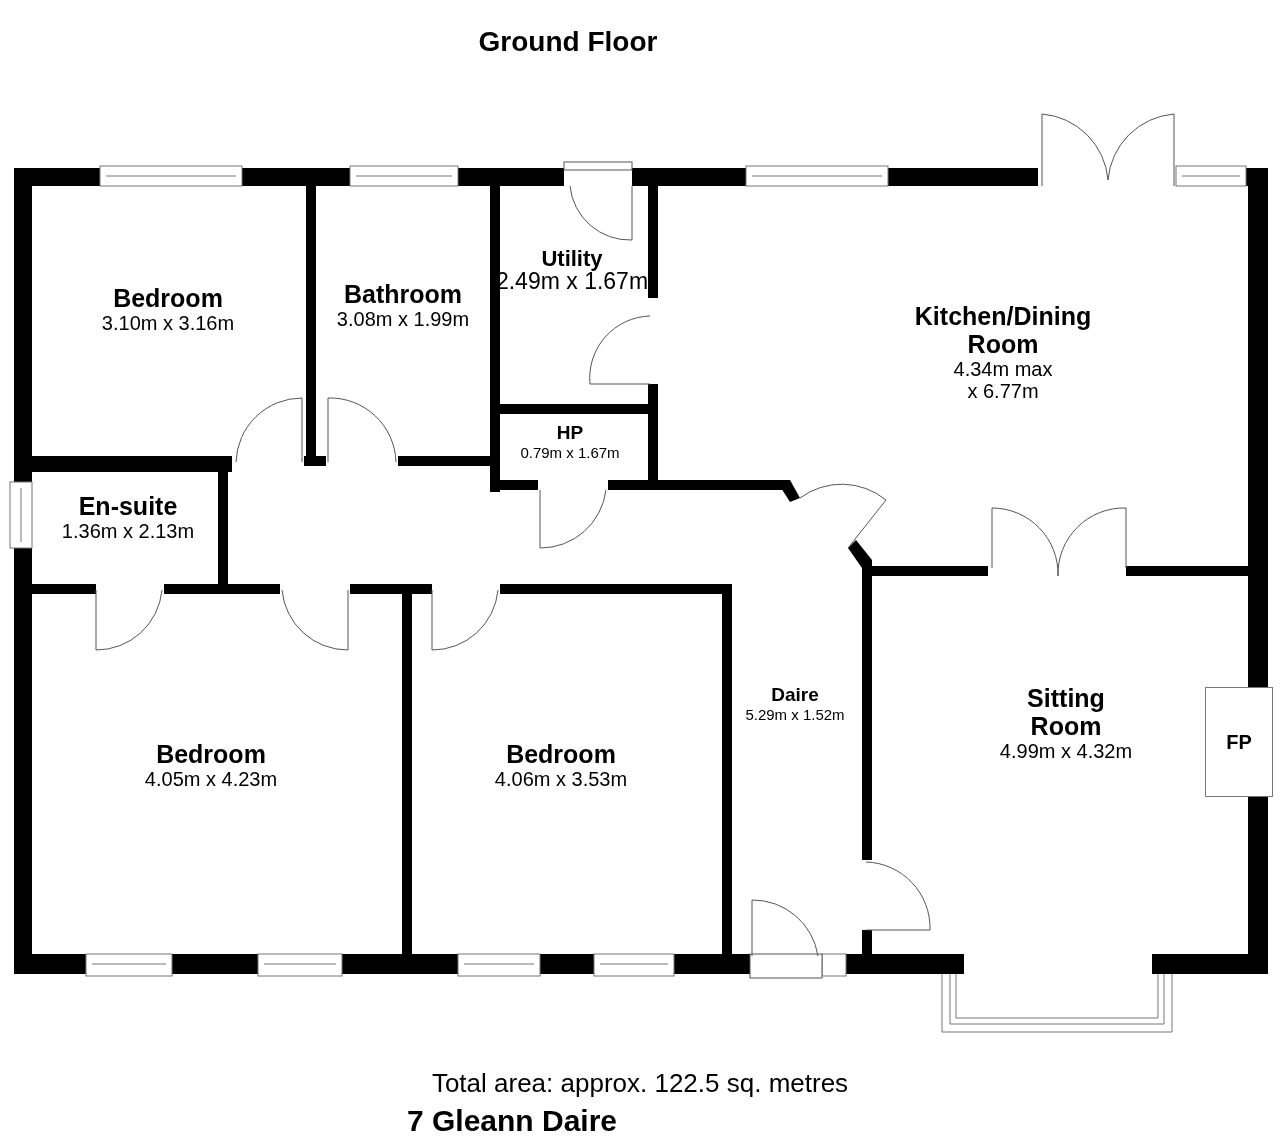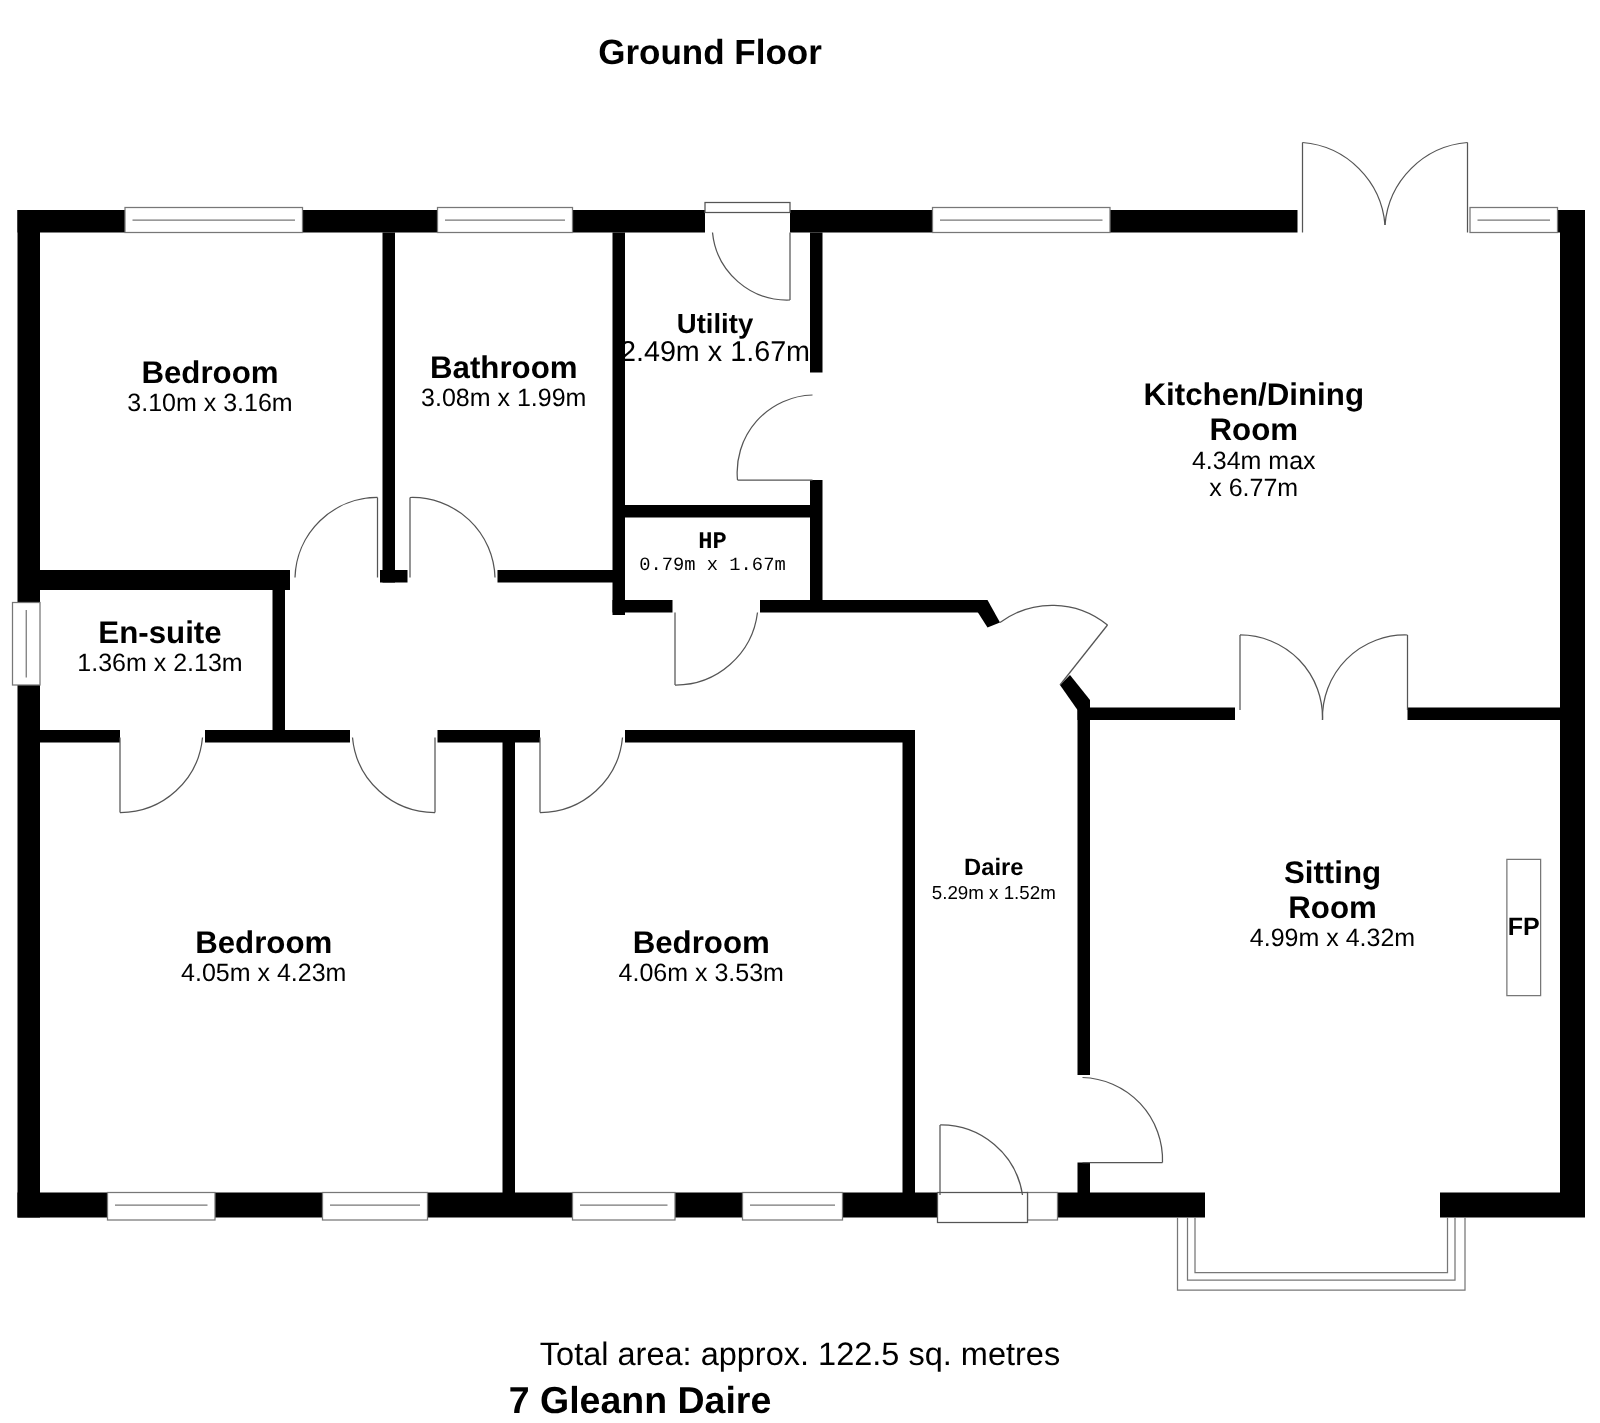--- a/index.html
+++ b/index.html
@@ -6,21 +6,21 @@
   body { width: 1280px; height: 1138px; position: relative; overflow: hidden; font-family: "Liberation Sans", sans-serif; color: #000; }
   .title { position: absolute; left: 0; width: 1136px; top: 26px; text-align: center; font-weight: bold; font-size: 28px; }
   svg.plan { position: absolute; left: 0; top: 0; }
   .lbl { position: absolute; text-align: center; transform: translateX(-50%); white-space: nowrap; line-height: 1.0; }
   .lbl .name { font-weight: bold; font-size: 25px; display: block; line-height: 28px; }
   .lbl .dims { font-size: 20px; display: block; line-height: 22px; }
   .lbl.small .name { font-size: 22px; line-height: 25px; }
   .lbl.small .dims { font-size: 23px; line-height: 20px; }
   .lbl.tiny .name { font-size: 19px; line-height: 22px; }
   .lbl.tiny .dims { font-size: 15px; line-height: 18px; }
-  .fp { position: absolute; left: 1205px; top: 687px; width: 28px; height: 110px; border: 1px solid #777; box-sizing: border-box; display: flex; align-items: center; justify-content: center; font-weight: bold; font-size: 20px; background: #fff; }
+  .fp { position: absolute; left: 1205px; top: 687px; width: 68px; height: 110px; border: 1px solid #777; box-sizing: border-box; display: flex; align-items: center; justify-content: center; font-weight: bold; font-size: 20px; background: #fff; }
   .footer-area { position: absolute; left: 0; width: 1280px; top: 1068px; text-align: center; font-size: 26px; }
   .footer-name { position: absolute; left: 0; width: 1024px; top: 1104px; text-align: center; font-size: 30px; font-weight: bold; }
 </style>
 </head>
 <body>
 
 <div class="title">Ground Floor</div>
 
 <svg class="plan" width="1280" height="1138" viewBox="0 0 1280 1138" xmlns="http://www.w3.org/2000/svg">
   <g fill="#000">
@@ -171,21 +171,21 @@
 <div class="lbl" style="left:403px; top:280px;">
   <span class="name">Bathroom</span>
   <span class="dims">3.08m x 1.99m</span>
 </div>
 
 <div class="lbl small" style="left:572px; top:246px;">
   <span class="name">Utility</span>
   <span class="dims">2.49m x 1.67m</span>
 </div>
 
-<div class="lbl tiny" style="left:570px; top:422px;font-family:Liberation Mono, monospace;">
+<div class="lbl tiny" style="left:570px; top:422px;">
   <span class="name">HP</span>
   <span class="dims">0.79m x 1.67m</span>
 </div>
 
 <div class="lbl" style="left:967px; top:302px;margin-left:36px;">
   <span class="name">Kitchen/Dining</span>
   <span class="name">Room</span>
   <span class="dims">4.34m max</span>
   <span class="dims">x 6.77m</span>
 </div>

